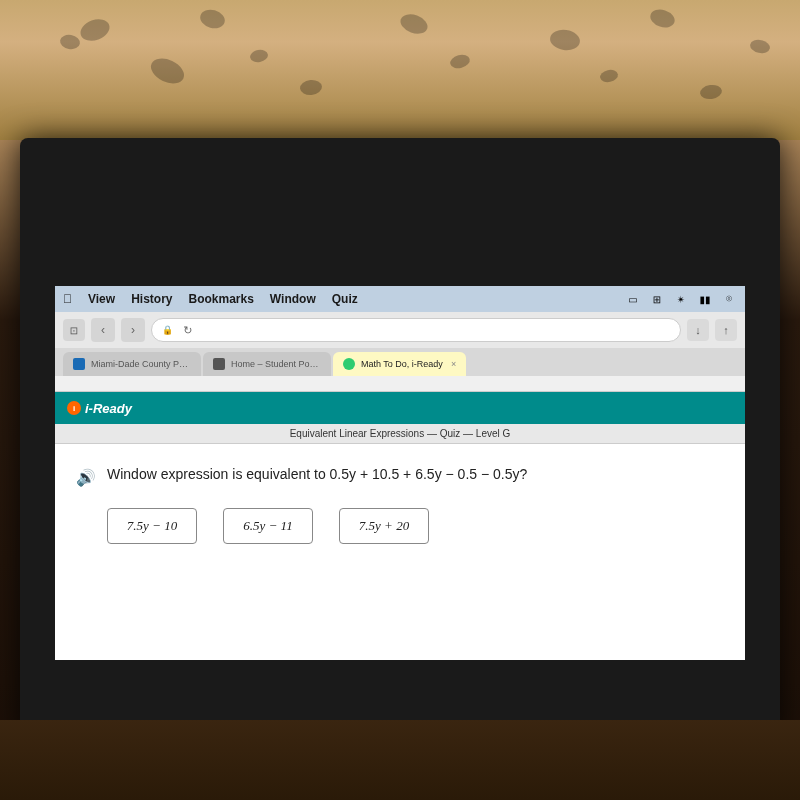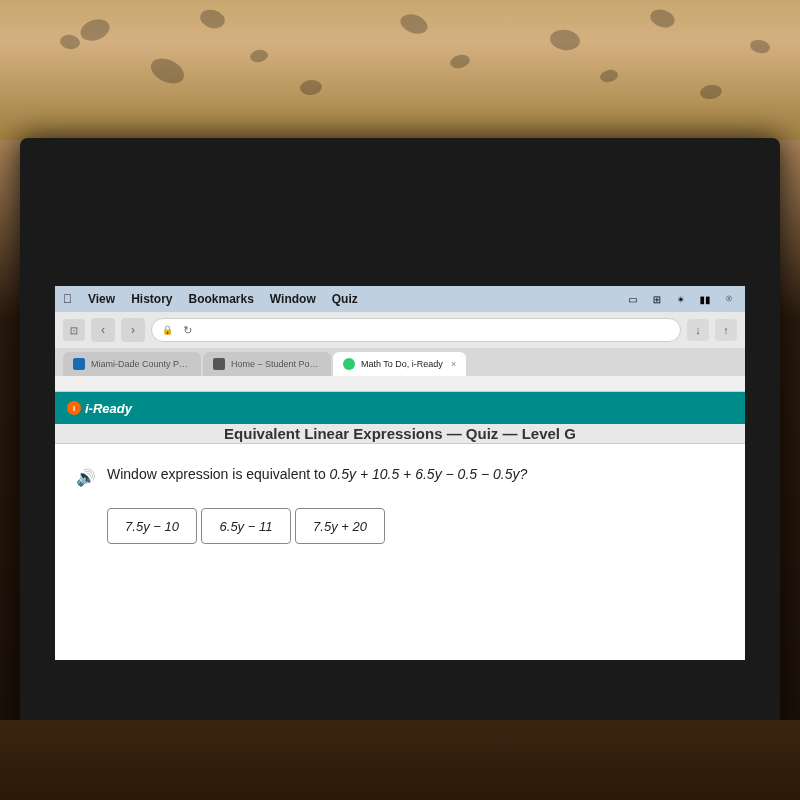--- a/index.html
+++ b/index.html
@@ -207,21 +207,21 @@
       padding: 0 10px;
       gap: 6px;
       border-radius: 6px 6px 0 0;
       font-size: 10px;
       cursor: pointer;
       white-space: nowrap;
       max-width: 160px;
     }
 
     .tab.active {
-      background: #ffffff;
+      background: #fef9c3;
       color: #222;
     }
 
     .tab.inactive {
       background: #c8c8c8;
       color: #555;
     }
 
     .tab-favicon {
       width: 12px;
@@ -295,23 +295,22 @@
       font-style: italic;
     }
 
     .quiz-title-bar {
       height: 20px;
       background: #e8e8e8;
       border-bottom: 1px solid #ccc;
       display: flex;
       align-items: center;
       justify-content: center;
-      font-size: 15px;
+      font-size: 10px;
       color: #333;
-      font-weight: bold;
     }
 
     
     .quiz-content {
       padding: 20px 20px;
       background: white;
     }
 
     .question-row {
       display: flex;
@@ -333,30 +332,30 @@
       flex-shrink: 0;
     }
 
     .question-text {
       font-size: 14px;
       color: #222;
       line-height: 1.5;
     }
 
     .math-expr {
-      font-style: italic;
     }
 
     
     .answer-choices {
       display: flex;
       flex-direction: row;
-      gap: 4px;
+      gap: 26px;
       margin-left: 32px;
       flex-wrap: wrap;
+      font-family: Liberation Serif, serif;
     }
 
     .answer-choice {
       min-width: 90px;
       height: 36px;
       border: 1.5px solid #888;
       border-radius: 4px;
       display: flex;
       align-items: center;
       justify-content: center;

